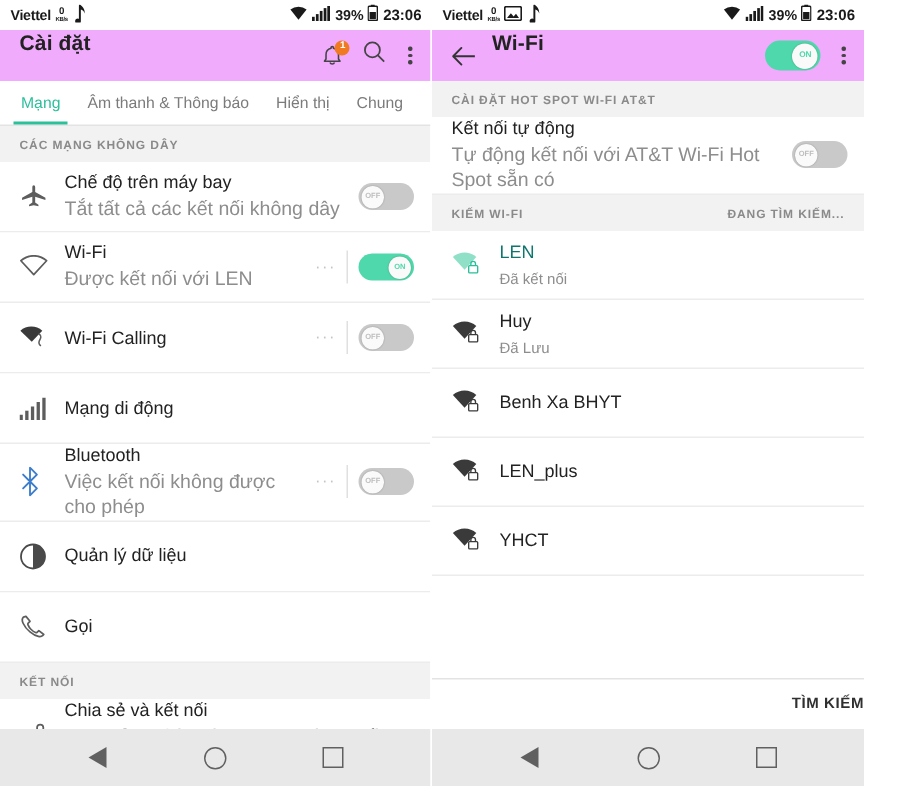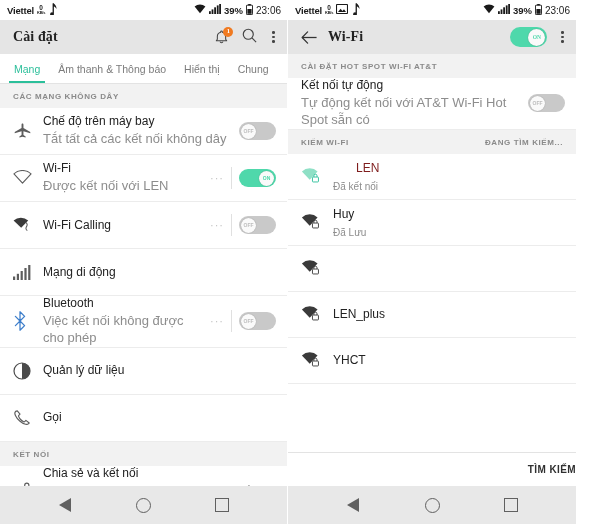--- a/index.html
+++ b/index.html
@@ -28,30 +28,29 @@
     font-size: 9.5px; font-weight: bold; color: #1a1a1a;
   }
   .sb-left { display: flex; align-items: center; gap: 3px; }
   .sb-carrier { font-size: 9.5px; font-weight: bold; letter-spacing: -0.2px; }
   .sb-kbs { display: flex; flex-direction: column; align-items: center; line-height: 1; }
   .sb-kbs .n { font-size: 6.5px; font-weight: bold; }
   .sb-kbs .u { font-size: 4px; font-weight: bold; letter-spacing: -0.2px; }
   .sb-spacer { flex: 1; }
   .sb-right { display: flex; align-items: center; gap: 3px; }
   .sb-pct { font-size: 9.5px; font-weight: bold; }
-  .sb-time { font-size: 10px; font-weight: normal; }
+  .sb-time { font-size: 10px; font-weight: bold; }
   .ic { display: inline-block; vertical-align: middle; }
 
   
   .appbar {
     height: 34px; flex: 0 0 34px;
-    display: flex; align-items: center;
+    display: flex; 
     padding: 0 9px 0 13px;
-    background: #e5e5e5;
-    font-family: Liberation Serif, serif;
+    background: #f0abfc;
   }
   .appbar-title {
     font-size: 14px; font-weight: bold; color: #222;
     letter-spacing: 0.1px;
   }
   .appbar .spacer { flex: 1; }
   .appbar-actions { display: flex; align-items: center; gap: 11px; }
   .bell-wrap { position: relative; width: 17px; height: 17px; }
   .badge {
     position: absolute; top: -2px; right: -3px;
@@ -138,21 +137,21 @@
   }
   .toggle.off .knob { left: 2px; color: #bdbdbd; }
   .toggle.on .knob { right: 2px; color: #4fd8ab; }
   .toggle.hdr { width: 40px; height: 20px; border-radius: 10px; }
   .toggle.hdr .knob { width: 17px; height: 17px; top: 1.5px; font-size: 5.5px; }
 
   
   .wrow { min-height: 46px; }
   .wrow .row-icon { width: 32px; flex: 0 0 32px; }
   .wname { font-size: 12px; color: #222; }
-  .wname.connected { color: #7f1d1d; margin-left: 23px; }
+  .wname.connected { color: #0f766e; }
   .wsub { font-size: 10px; color: #8d8d8d; margin-top: 6px; }
 
   
   .search-bar {
     border-top: 1px solid #e3e3e3;
     height: 34px;
     display: flex; align-items: center; justify-content: flex-end;
     background: #fff;
   }
   .search-bar span {
@@ -538,20 +537,23 @@
       </div>
 
       <div class="row wrow">
         <div class="row-icon">
           <svg width="20" height="17" viewBox="0 0 22 18">
             <path d="M9.6 12.6 18.2 3.4A12.6 12.6 0 0 0 1 3.4z" fill="#3a3a3a"></path>
             <rect x="12.6" y="9.6" width="6.6" height="5.4" rx="0.7" fill="#fff" stroke="#3a3a3a" stroke-width="1"></rect>
             <path d="M14.2 9.6V8.2a1.7 1.7 0 0 1 3.4 0v1.4" fill="none" stroke="#3a3a3a" stroke-width="1"></path>
           </svg>
         </div>
+        <div class="row-text">
+          <div class="wname">Benh Xa BHYT</div>
+        </div>
       </div>
 
       <div class="row wrow">
         <div class="row-icon">
           <svg width="20" height="17" viewBox="0 0 22 18">
             <path d="M9.6 12.6 18.2 3.4A12.6 12.6 0 0 0 1 3.4z" fill="#3a3a3a"></path>
             <rect x="12.6" y="9.6" width="6.6" height="5.4" rx="0.7" fill="#fff" stroke="#3a3a3a" stroke-width="1"></rect>
             <path d="M14.2 9.6V8.2a1.7 1.7 0 0 1 3.4 0v1.4" fill="none" stroke="#3a3a3a" stroke-width="1"></path>
           </svg>
         </div>

